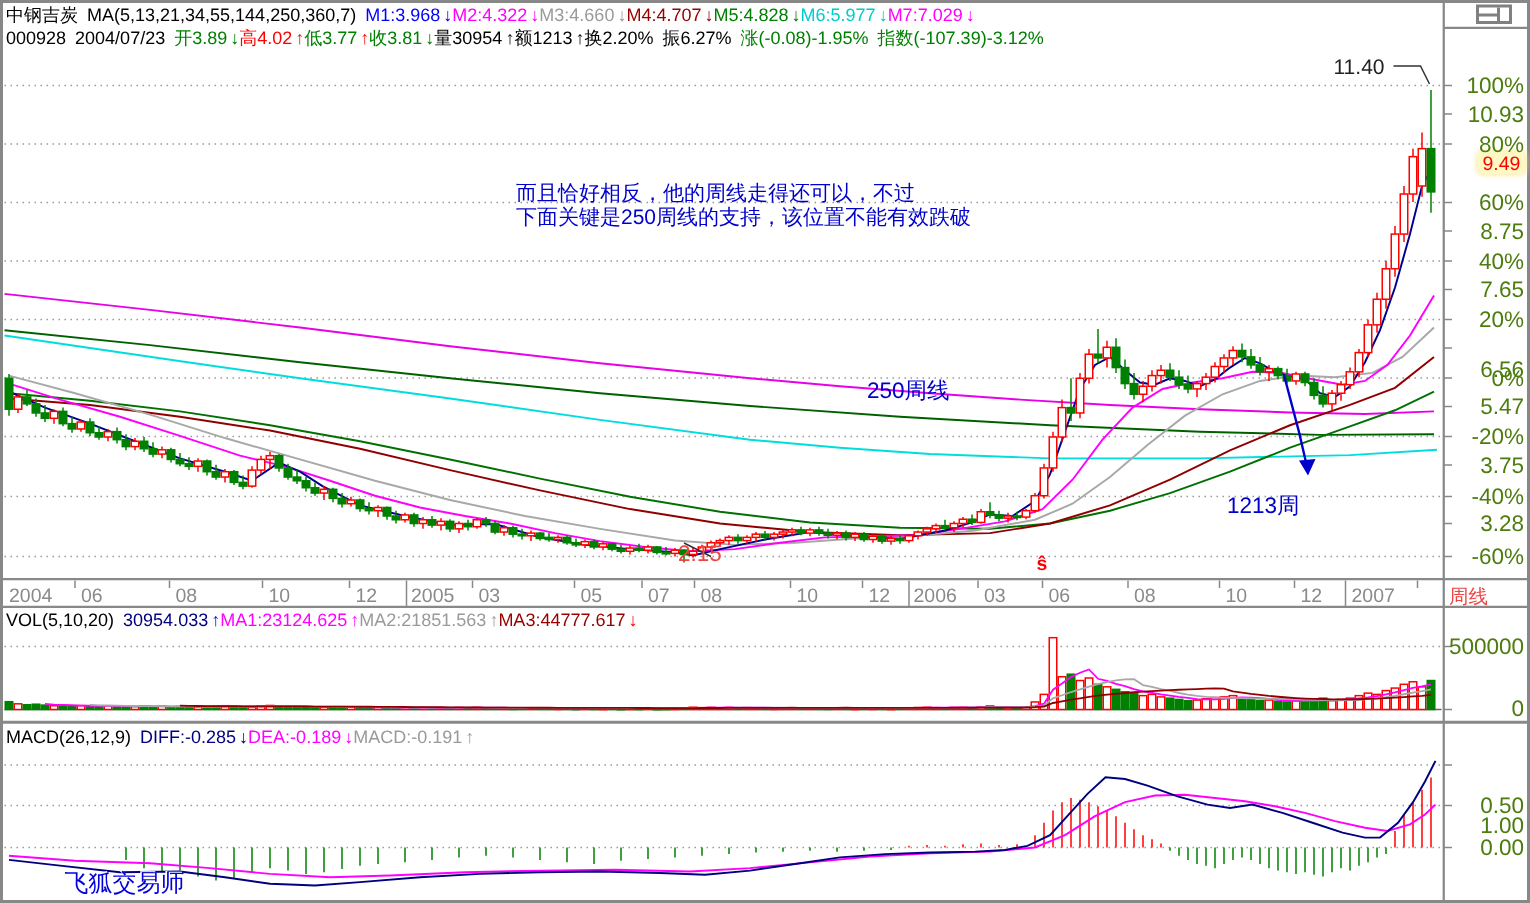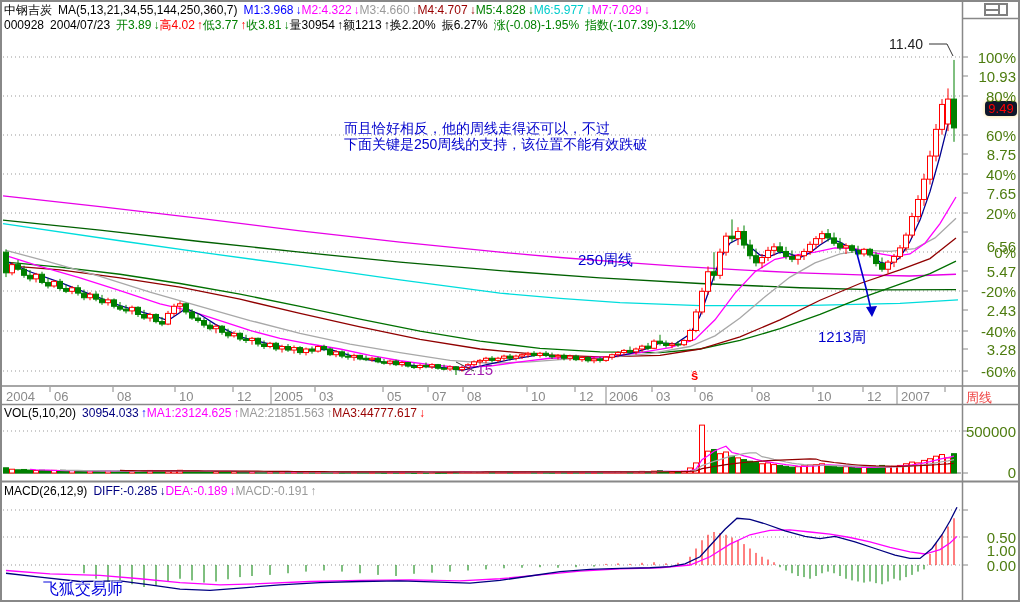--- a/index.html
+++ b/index.html
@@ -9,26 +9,26 @@
   .hrow{position:absolute;left:4px;white-space:nowrap;letter-spacing:0;}
   .hrow span{margin-right:6px;}
   .hrow .arw{margin-right:0;margin-left:-4px;font-weight:bold;}
   #header-row1{top:2px;}
   #header-row2{top:17px;}
   #vol-row{top:406px;}
   #macd-row{top:484px;}
   .axlab{position:absolute;color:#8a8a8a;font-size:13px;white-space:nowrap;}
   .raxlab{position:absolute;right:4px;color:#4d7c0f;font-size:15px;white-space:nowrap;text-align:right;}
   .ann{position:absolute;white-space:nowrap;}
-  #price-tag{position:absolute;left:985px;top:101px;width:32px;color:#ff0000;background:#0f172a;
+  #price-tag{position:absolute;left:985px;top:101px;width:32px;color:#ff0000;background:#fef9c3;
     border-radius:4px;font-size:13px;text-align:center;box-shadow:0 0 4px #ffe080;}
   #note-text{left:344px;top:120px;color:#0000cc;font-size:14px;line-height:16px;}
   #label-250{left:578px;top:251px;color:#0000cc;font-size:15px;}
   #label-1213{left:818px;top:328px;color:#0000cc;font-size:15px;}
-  #label-low{left:464px;top:361px;color:#a21caf;font-size:15px;}
+  #label-low{left:452px;top:361px;color:#ef4444;font-size:15px;}
   #label-high{left:889px;top:36px;color:#222;font-size:14px;}
   #signal-s{left:691px;top:368px;color:#ff0000;font-size:13px;font-weight:bold;}
   #period-label{left:966px;top:389px;color:#ef4444;font-size:13px;}
   #logo{left:3px;top:579px;color:#0000dd;font-size:16px;text-shadow:1px 1px 0 #fff,-1px -1px 0 #fff;margin-left:40px;}
   #layout-icon{position:absolute;left:984px;top:3px;width:24px;height:13px;border:2px solid #808080;box-sizing:border-box;}
   #layout-icon .v{position:absolute;left:60%;top:0;width:2px;height:100%;background:#808080;}
   #layout-icon .h{position:absolute;left:0;top:45%;width:60%;height:2px;background:#808080;}
 </style>
 </head>
 <body>
@@ -709,21 +709,21 @@
     <div class="raxlab" style="top: 205px;">20%</div>
     <div class="raxlab" style="top: 244px;">0%</div>
     <div class="raxlab" style="top: 283px;">-20%</div>
     <div class="raxlab" style="top: 323px;">-40%</div>
     <div class="raxlab" style="top: 363px;">-60%</div>
     <div class="raxlab" style="top: 68px;">10.93</div>
     <div class="raxlab" style="top: 146px;">8.75</div>
     <div class="raxlab" style="top: 185px;">7.65</div>
     <div class="raxlab" style="top: 238px; text-align: right;">6.56</div>
     <div class="raxlab" style="top: 263px;">5.47</div>
-    <div class="raxlab" style="top: 302px;">2.43</div>
+    <div class="raxlab" style="top: 302px;">3.75</div>
     <div class="raxlab" style="top: 341px;">3.28</div>
     <div class="raxlab" style="top: 423px;">500000</div>
     <div class="raxlab" style="top: 464px;">0</div>
     <div class="raxlab" style="top: 502px; margin-top: 40px;">1.00</div>
     <div class="raxlab" style="top: 529px;">0.50</div>
     <div class="raxlab" style="top: 557px;">0.00</div>
     <div class="axlab" style="left: 6px; top: 389px;">2004</div>
     <div class="axlab" style="left: 54px; top: 389px;">06</div>
     <div class="axlab" style="left: 117px; top: 389px;">08</div>
     <div class="axlab" style="left: 179px; top: 389px;">10</div>

